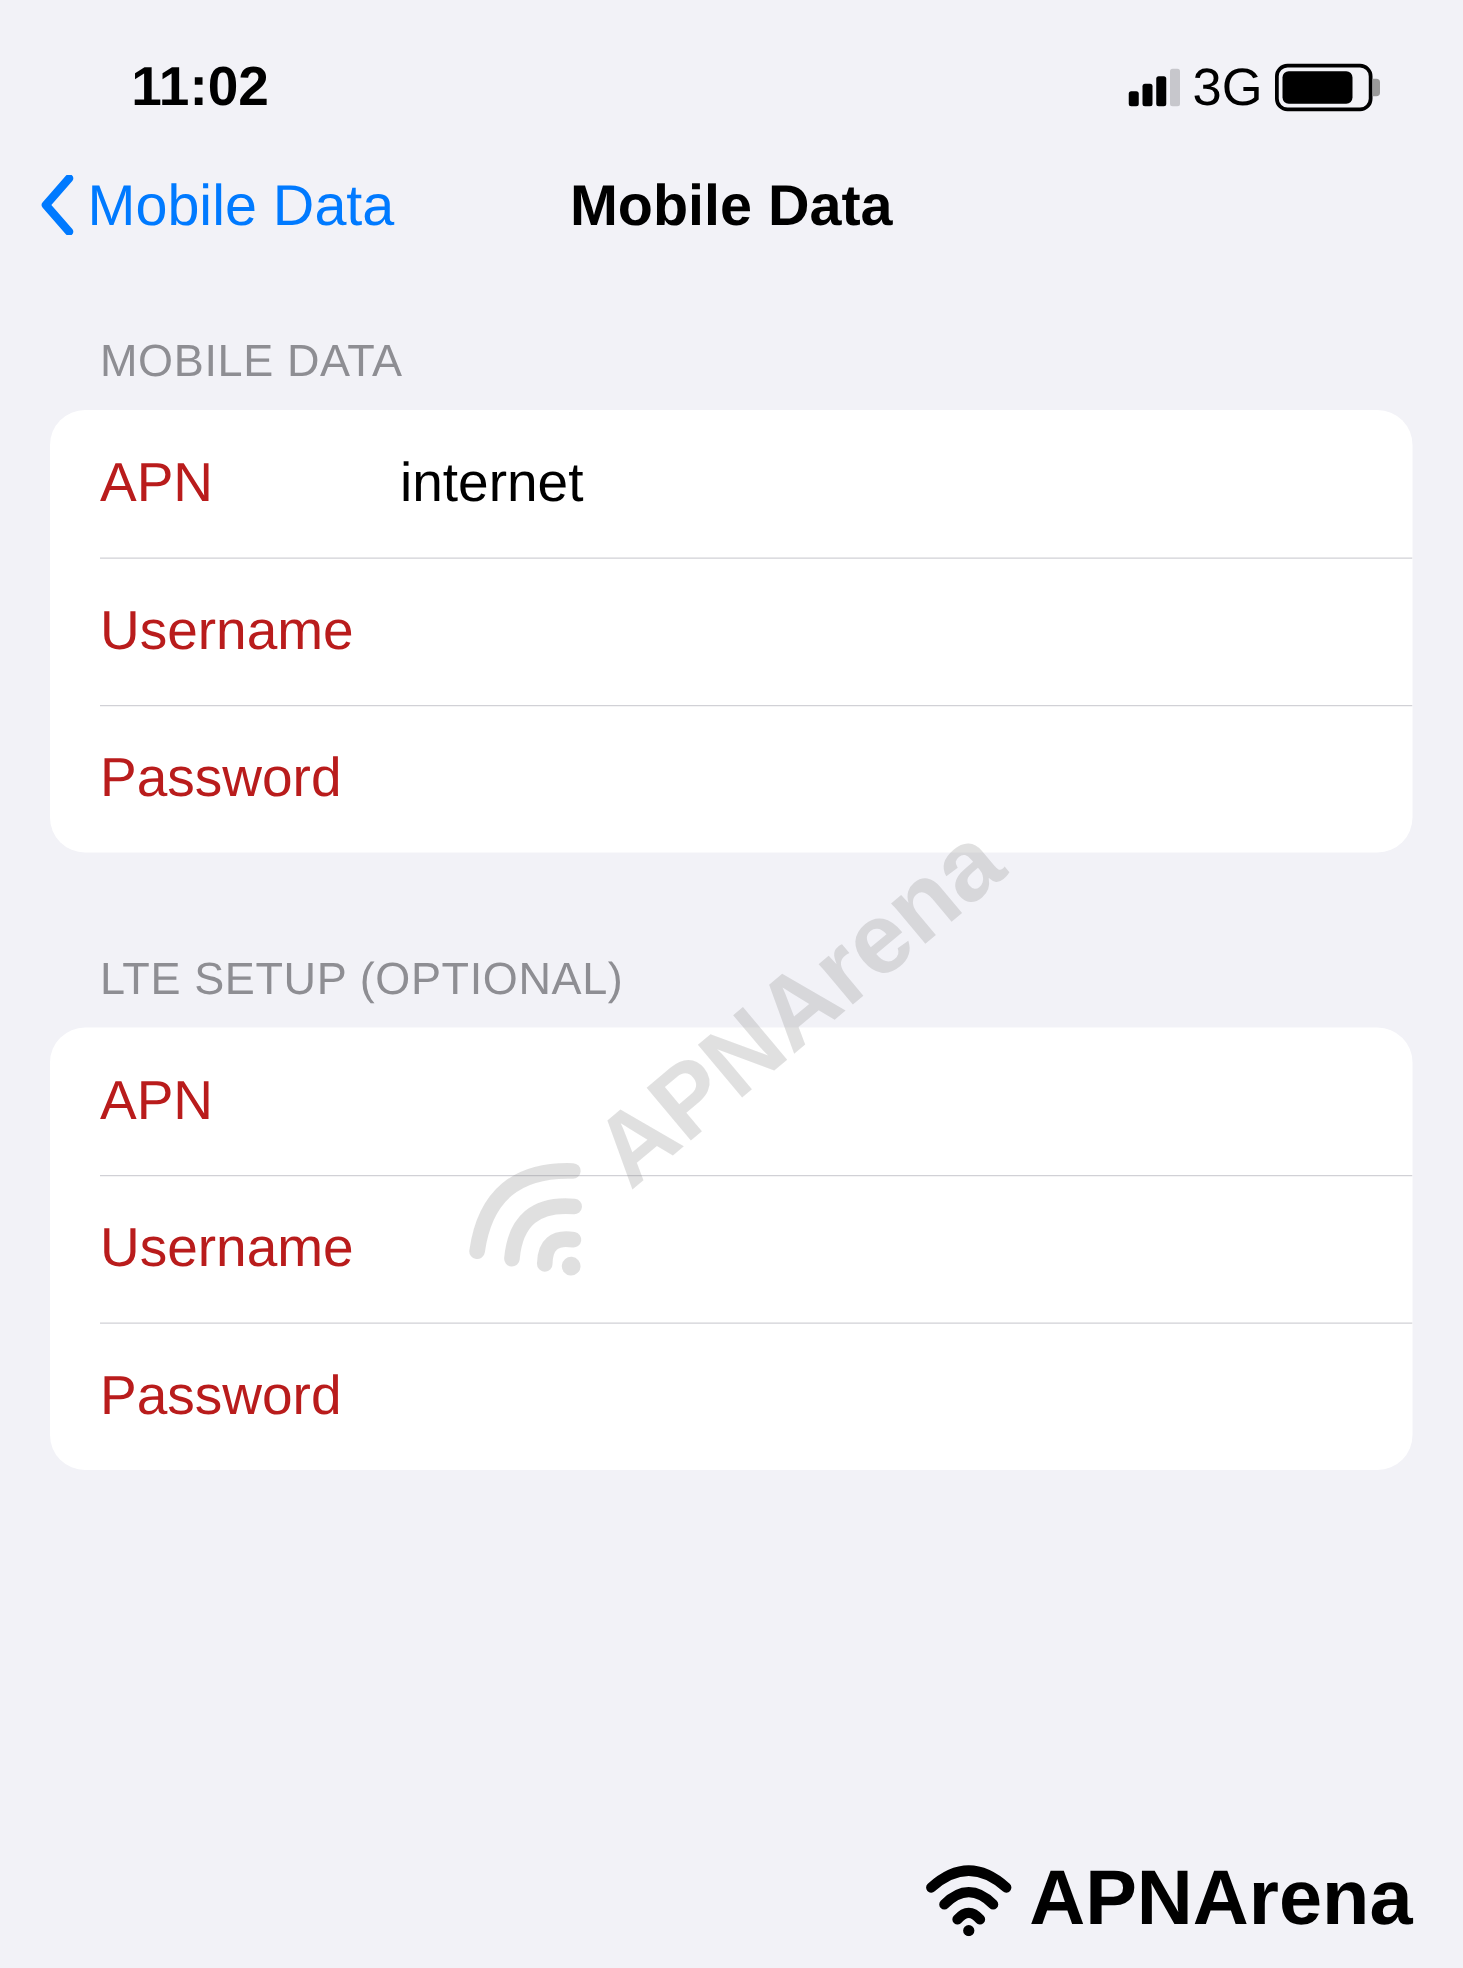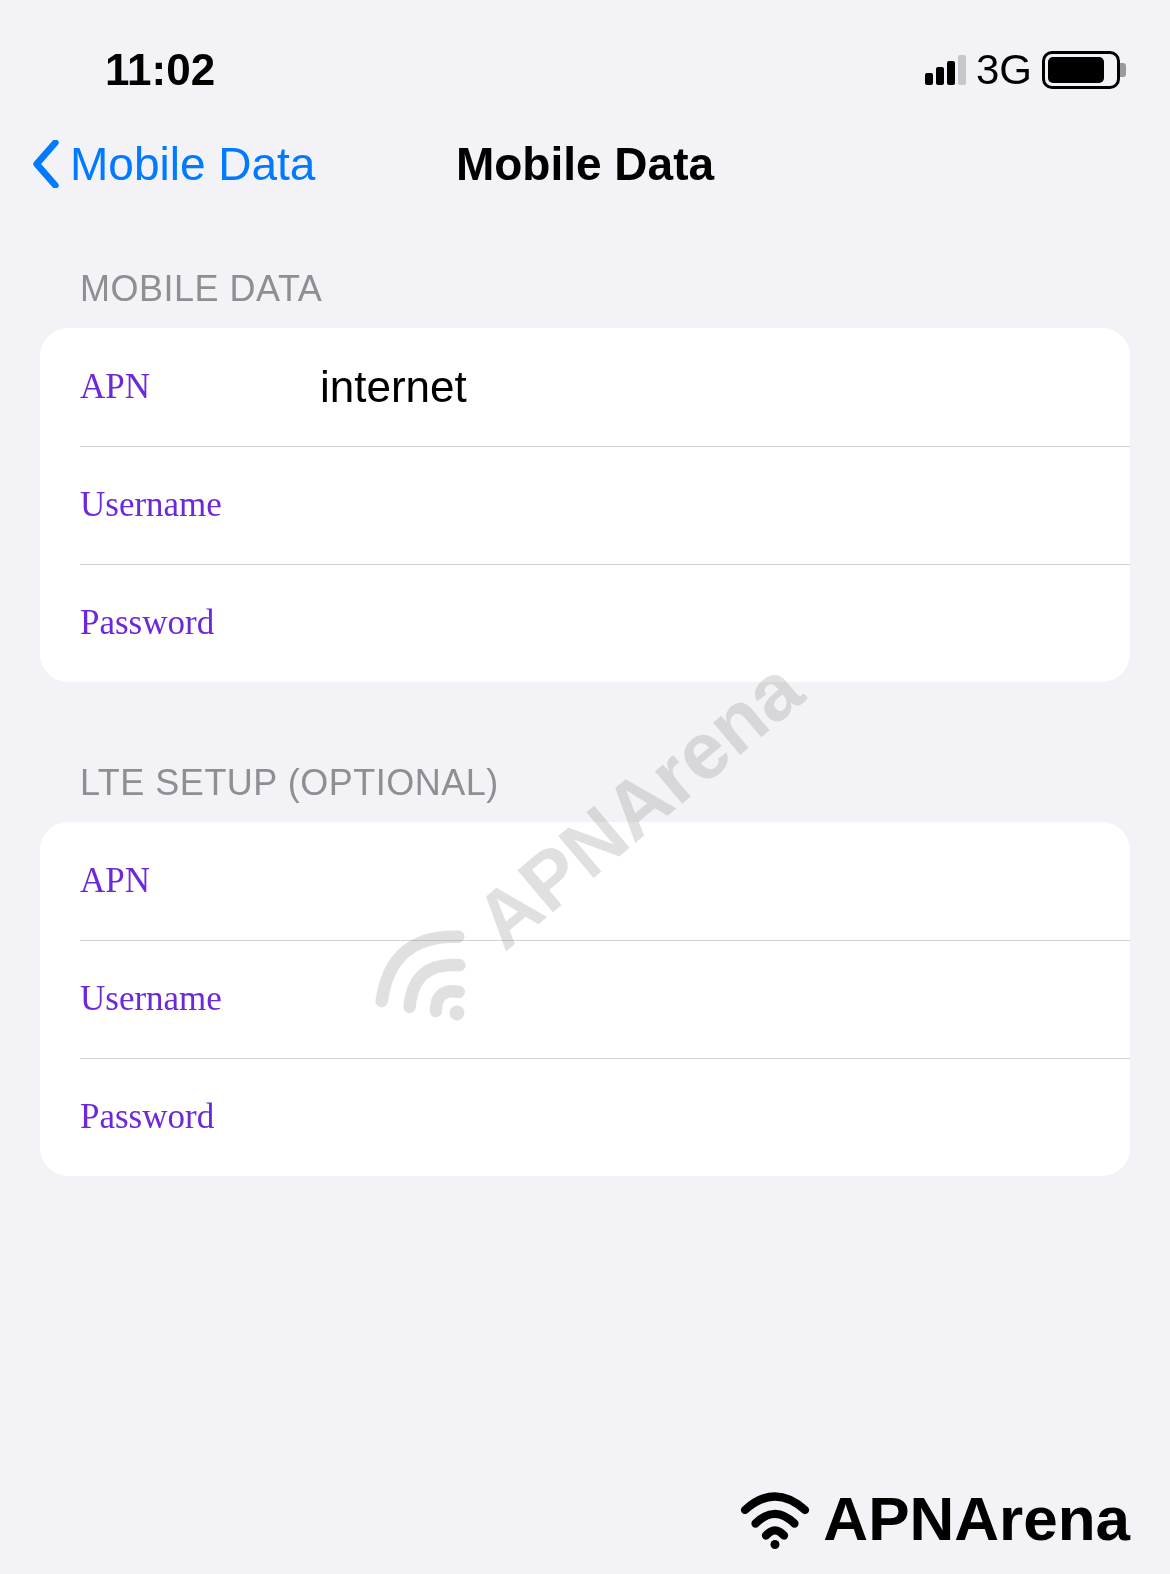--- a/index.html
+++ b/index.html
@@ -13,21 +13,21 @@
       width: 1170px;
       height: 1574px;
       background: #f2f2f7;
       overflow: hidden;
       position: relative;
     }
     .status-bar {
       display: flex;
       justify-content: space-between;
       align-items: center;
-      padding: 40px 50px 0 105px;
+      padding: 40px 72px 0 105px;
       height: 100px;
       gap: 20px;
     }
     .status-time {
       font-size: 44px;
       font-weight: 600;
       color: #000;
     }
     .status-right {
       display: flex;
@@ -134,25 +134,24 @@
     .row + .row::before {
       content: '';
       position: absolute;
       top: 0;
       left: 40px;
       right: 0;
       height: 1px;
       background: #d1d1d6;
     }
     .row-label {
-      font-size: 35px;
-      color: #6d28d9;
+      font-size: 44px;
+      color: #b91c1c;
       width: 240px;
       flex-shrink: 0;
-      font-family: Liberation Serif, serif;
     }
     .row-value {
       font-size: 44px;
       color: #000;
       flex: 1;
       border: none;
       outline: none;
       background: transparent;
       font-family: Liberation Sans, sans-serif;
     }

